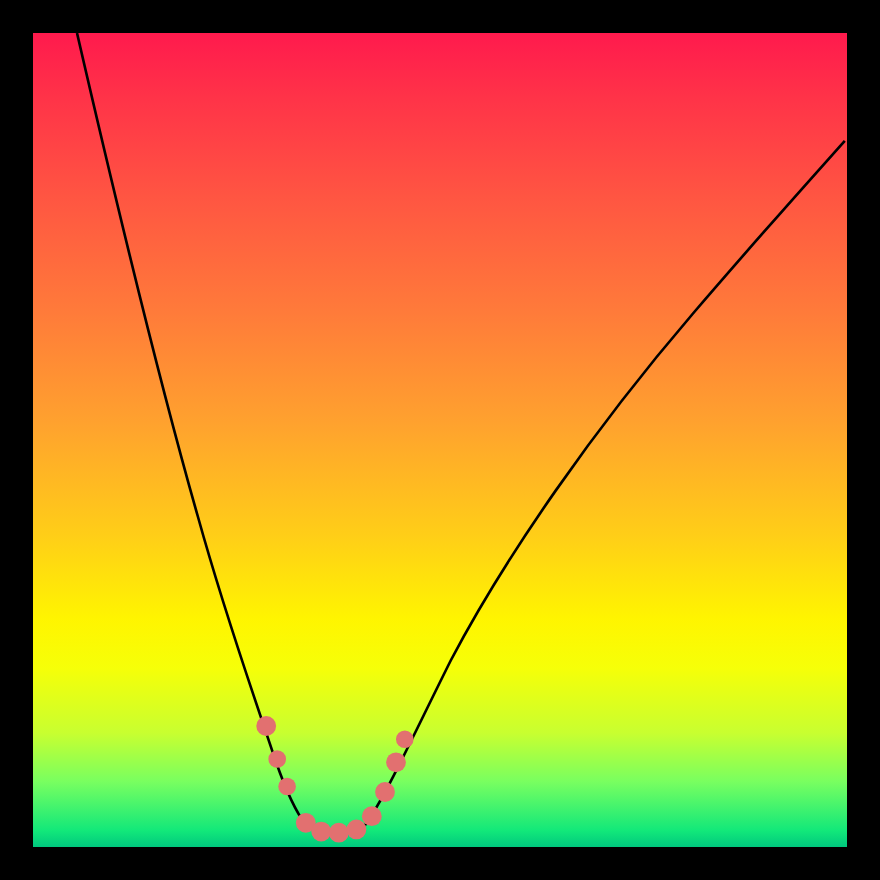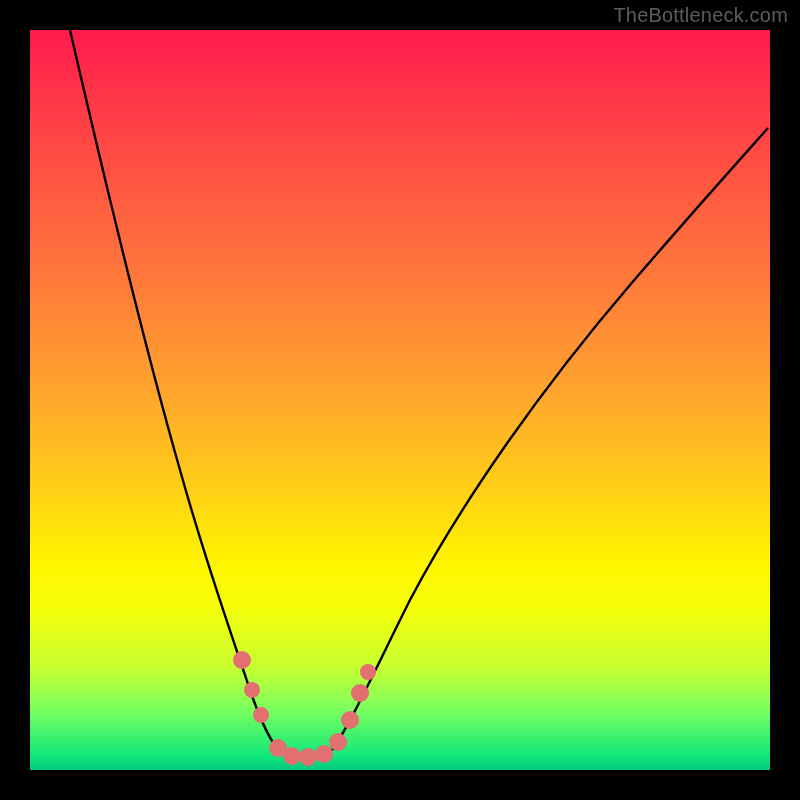--- a/index.html
+++ b/index.html
@@ -59,21 +59,20 @@
   }
   .marker {
     fill: #e27070;
     stroke: none;
   }
 </style>
 </head>
 <body>
 
 <div class="frame">
-  <div class="watermark">TheBottleneck.com</div>
 
   <div class="plot-area">
     <svg class="curves" viewBox="0 0 740 740" preserveAspectRatio="none">
 
       <path d="M 40 0
                C 70 130, 110 300, 150 440
                C 175 530, 200 600, 220 660
                C 232 695, 242 712, 248 720" fill="none" stroke="#000" stroke-width="2.4"></path>
 
       <path d="M 248 720

